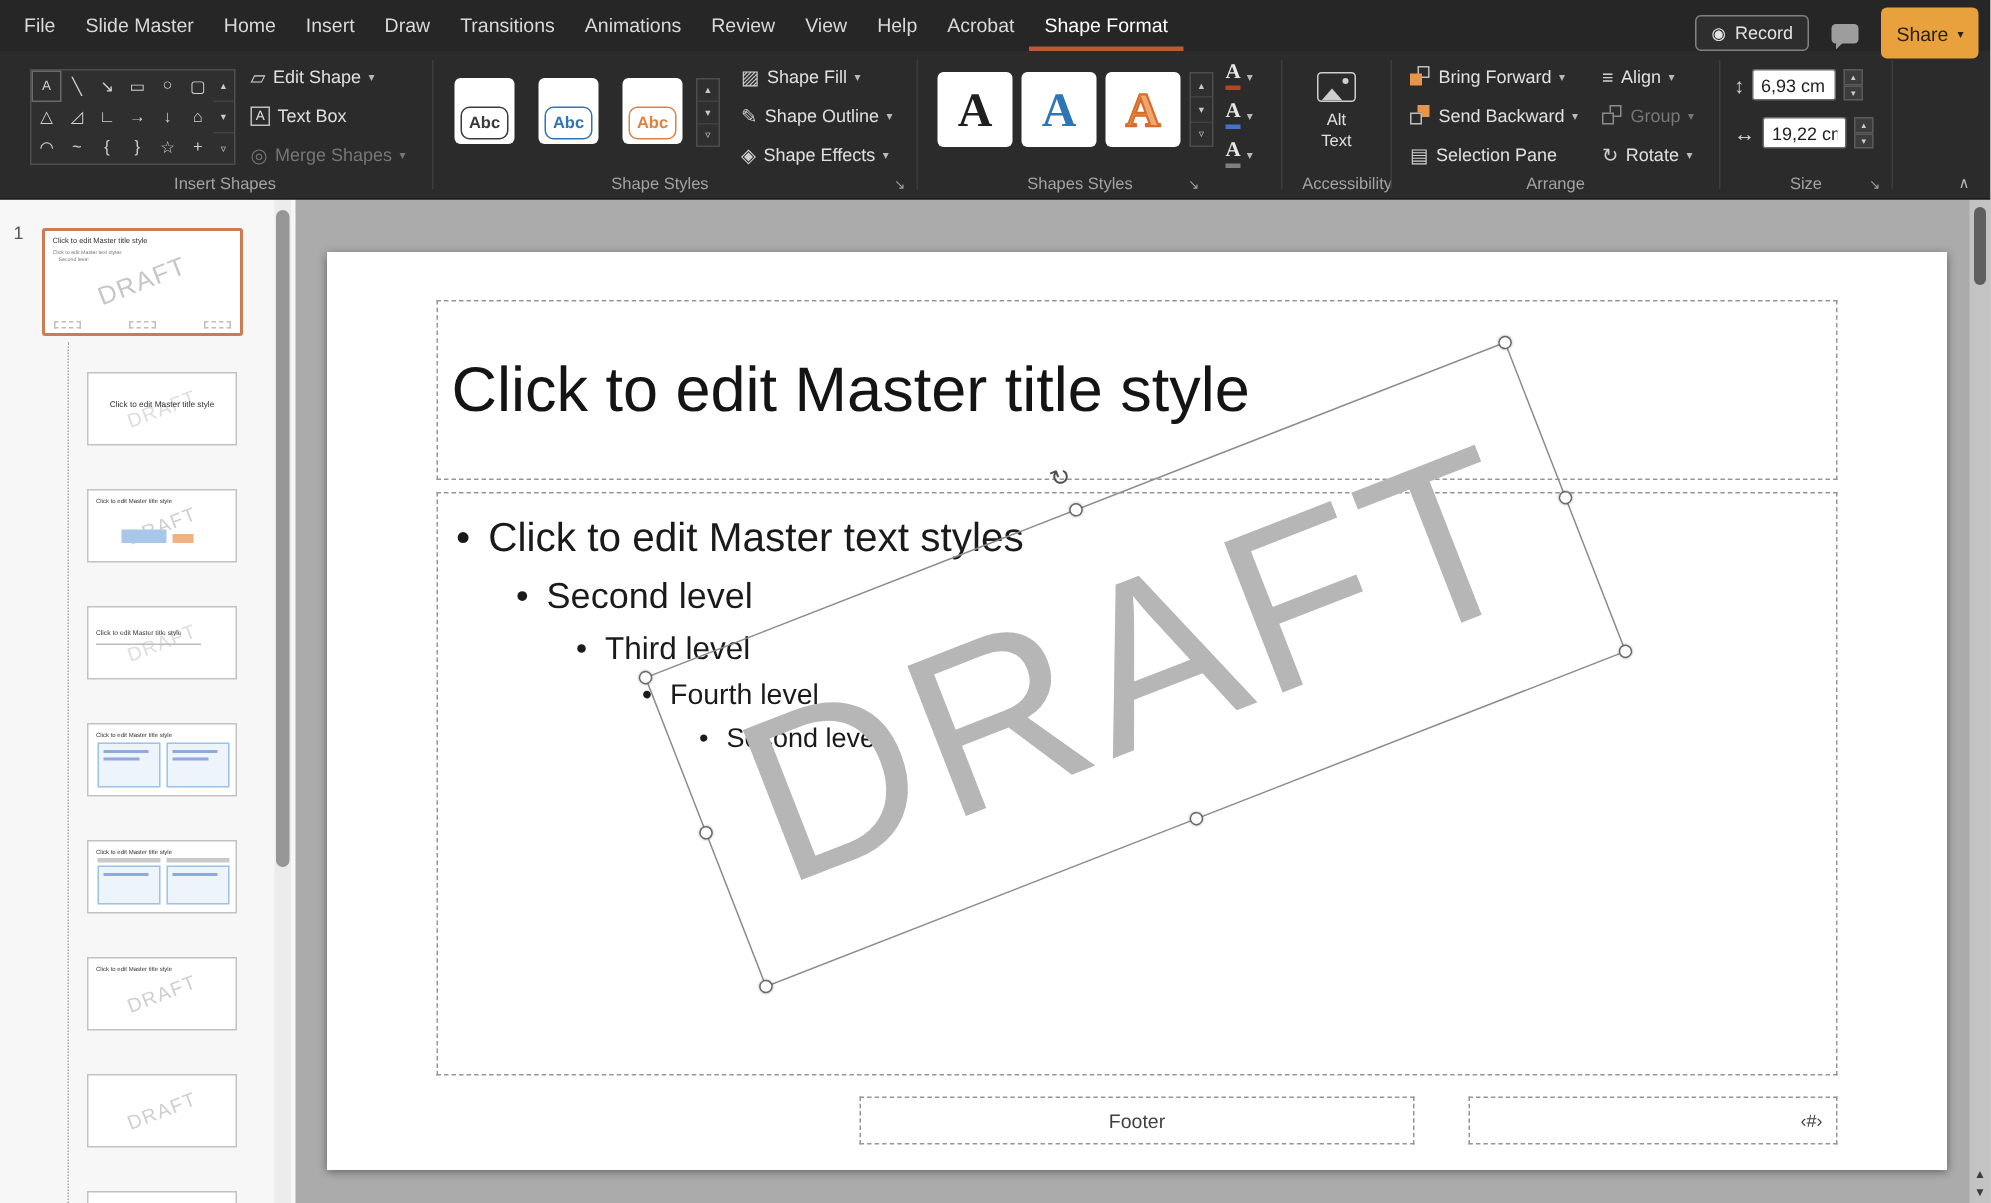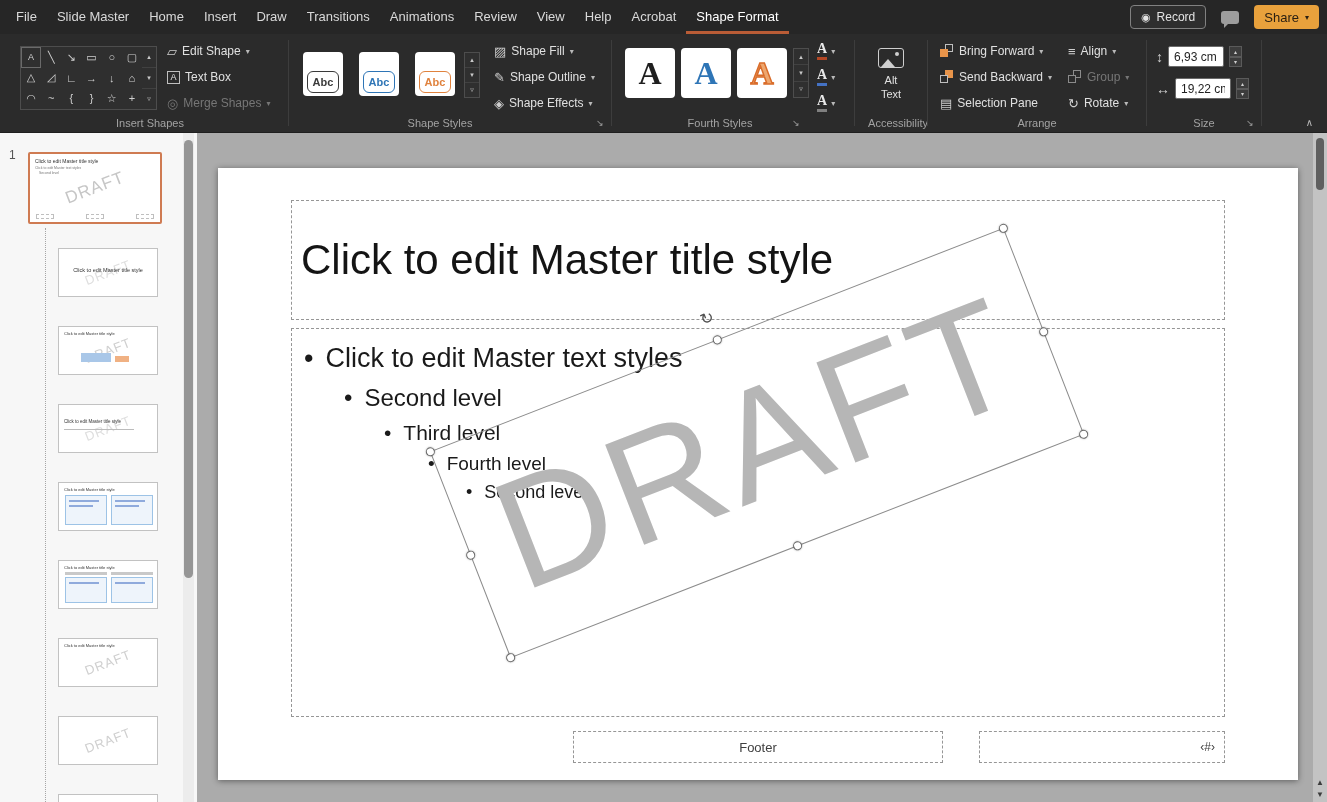--- a/index.html
+++ b/index.html
@@ -11,21 +11,21 @@
   .menubar { position:absolute; left:0; top:0; width:100%; height:34px; background:#262626; display:flex; align-items:flex-start; color:#d9d9d9; font-size:13px; z-index:50; }
   .menu-items { display:flex; align-items:center; padding-left:6px; height:100%; }
   .menu-item { padding:0 10px; height:34px; line-height:34px; white-space:nowrap; cursor:default; }
   .menu-item.active { color:#ffffff; box-shadow: inset 0 -3px 0 #b95c36; }
   .menu-right { position:absolute; right:8px; top:5px; display:flex; align-items:center; gap:10px; }
   .record-btn { display:flex; align-items:center; gap:6px; height:24px; padding:0 10px; background:#2e2e2e; border:1px solid #818181; border-radius:4px; color:#e3e3e3; font-size:12px; font-family:inherit; }
   .rec-ic { font-size:11px; color:#e3e3e3; }
   .comment-btn { width:28px; height:24px; background:none; border:none; display:flex; align-items:center; justify-content:center; }
   .bubble { position:relative; width:18px; height:13px; background:#9d9d9d; border-radius:3px; display:block; }
   .bubble::after { content:""; position:absolute; left:3px; bottom:-4px; border:4px solid transparent; border-top-color:#9d9d9d; border-left-color:#9d9d9d; }
-  .share-btn { display:flex; align-items:center; gap:6px; height:24px; padding:7px 10px; background:#e8a13c; border:none; border-radius:4px; color:#2b2012; font-size:13px; font-family:inherit; }
+  .share-btn { display:flex; align-items:center; gap:6px; height:24px; padding:17px 10px; background:#e8a13c; border:none; border-radius:4px; color:#2b2012; font-size:13px; font-family:inherit; }
   .share-btn .chev { font-size:8px; color:#2b2012; }
 
   
   .ribbon { position:absolute; left:0; top:34px; width:100%; height:99px; background:#2b2b2b; border-bottom:1px solid #1f1f1f; color:#e0e0e0; z-index:40; }
   .vsep { position:absolute; top:6px; height:86px; width:1px; background:#3d3d3d; }
   .group-label { position:absolute; bottom:3px; font-size:11px; color:#a3a3a3; text-align:center; white-space:nowrap; }
   .launcher { position:absolute; bottom:4px; font-size:9px; color:#9f9f9f; }
   .rbtn { position:absolute; display:flex; align-items:center; gap:5px; height:24px; background:none; border:none; color:#e0e0e0; font-size:12px; font-family:inherit; padding:0 4px; white-space:nowrap; }
   .rbtn .ic { font-size:13px; color:#cfcfcf; line-height:1; }
   .rbtn .chev, .chev { font-size:8px; color:#b9b9b9; }
@@ -252,21 +252,21 @@
       <span class="chev">▾</span>
     </button>
     <button class="wa-small" style="left:814px; top:31px;">
       <span class="wa-a" style="border-bottom:3px solid #4472c4;">A</span>
       <span class="chev">▾</span>
     </button>
     <button class="wa-small" style="left:814px; top:57px;">
       <span class="wa-a" style="border-bottom:3px solid #7f7f7f;">A</span>
       <span class="chev">▾</span>
     </button>
-    <div class="group-label" style="left:640px; width:160px;">Fourth Styles</div>
+    <div class="group-label" style="left:640px; width:160px;">Shapes Styles</div>
     <span class="launcher" style="left:792px;">↘</span>
     <div class="vsep" style="left:854px;"></div>
 
     <button class="alt-btn">
       <span class="img-icon"></span>
       <span class="alt-label">Alt Text</span>
     </button>
     <div class="group-label" style="left:854px; width:74px;text-align:right;">Accessibility</div>
     <div class="vsep" style="left:927px;"></div>
 

